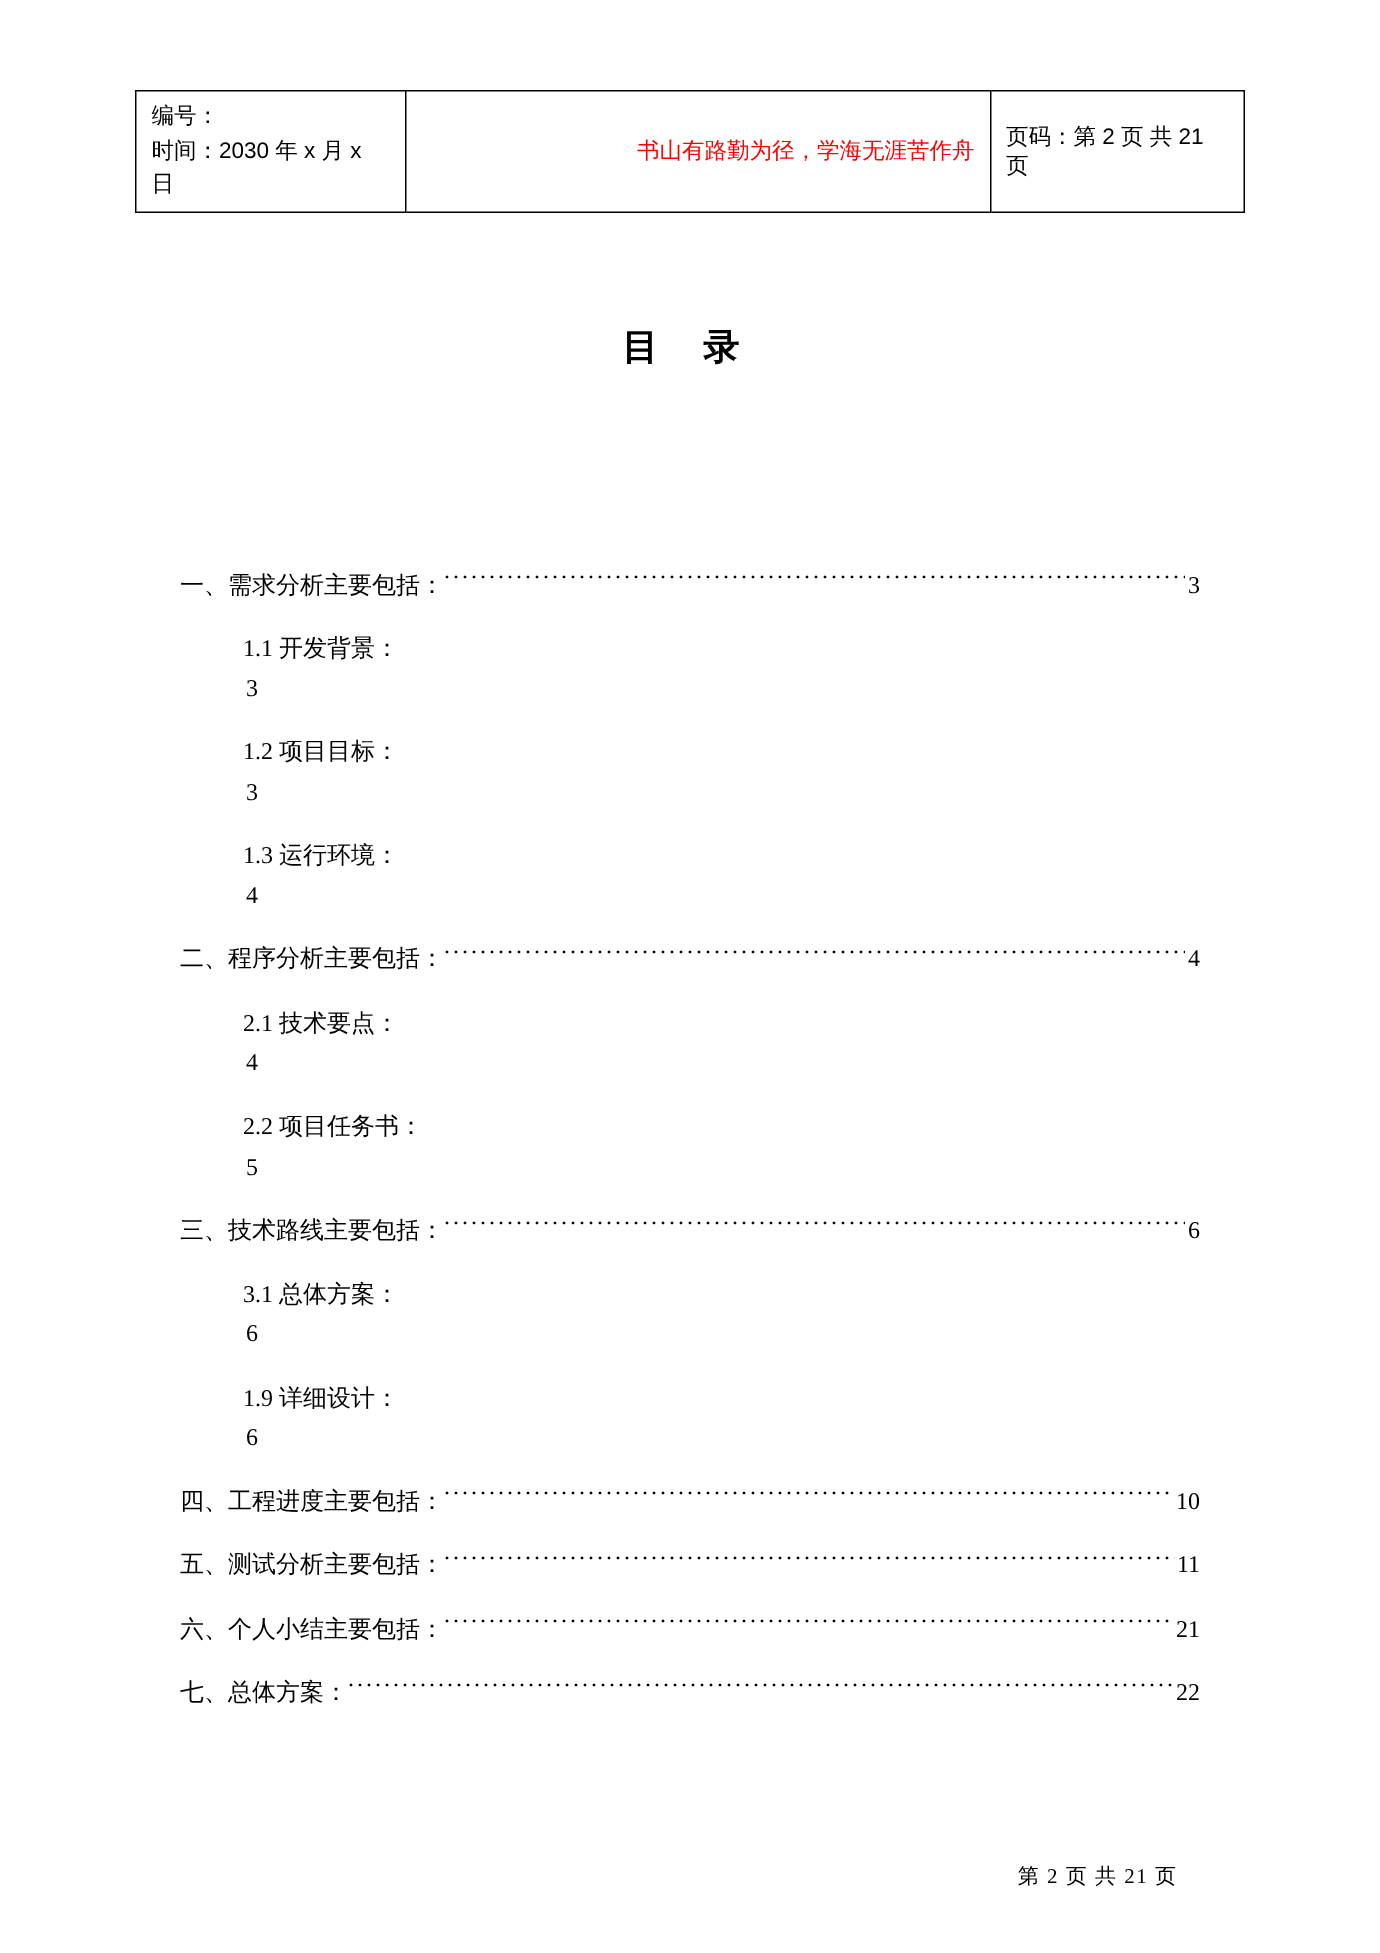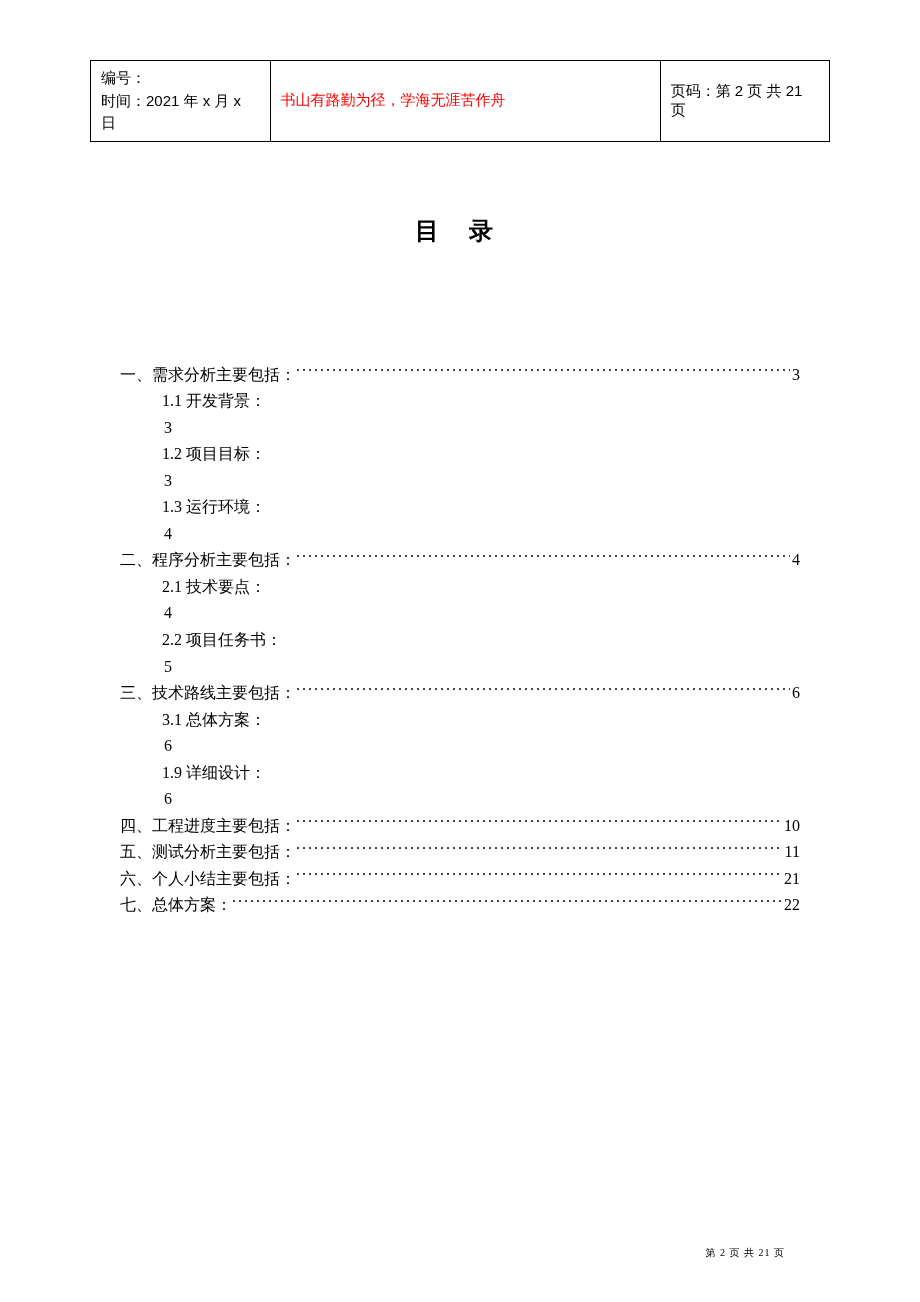--- a/index.html
+++ b/index.html
@@ -30,21 +30,21 @@
       padding: 6px 10px;
       vertical-align: middle;
       font-size: 15px;
     }
     .header-left {
       width: 175px;
       font-family: "SimHei", "黑体", sans-serif;
       line-height: 1.5;
     }
     .header-center {
-      text-align: left;
+      text-align: right;
       color: #ff0000;
       font-family: "KaiTi", "楷体", serif;
       font-size: 19px;
       font-weight: normal;
       width: 380px;
     }
     .header-right {
       width: 165px;
       font-family: Liberation Sans, sans-serif;
       font-size: 14px;
@@ -72,20 +72,21 @@
     }
     .toc-line.level-1 {
       padding-left: 0;
     }
     .toc-line.level-2 {
       padding-left: 42px;
       flex-direction: column;
     }
     .toc-label {
       flex-shrink: 0;
+      margin-top: 16px;
     }
     .toc-dots {
       flex: 1;
       overflow: hidden;
       position: relative;
       height: 1em;
     }
     .toc-dots::after {
       content: "............................................................................................................................................................................";
       position: absolute;
@@ -95,35 +96,35 @@
       color: #000;
     }
     .toc-page {
       flex-shrink: 0;
       padding-left: 2px;
     }
     .footer {
       position: absolute;
       bottom: 42px;
       right: 135px;
-      font-size: 10px;
+      font-size: 14px;
       font-family: "SimSun", "宋体", serif;
       letter-spacing: 1px;
     }
   </style>
 </head>
 <body>
 
 <div class="page">
   <table class="header-table">
     <tbody>
         <tr>
       <td class="header-left">
         <div>编号：</div>
-        <div>时间：2021 年 x 月 x 日</div>
+        <div>时间：2030 年 x 月 x 日</div>
       </td>
       <td class="header-center">书山有路勤为径，学海无涯苦作舟</td>
       <td class="header-right">页码：第 2 页 共 21 页</td>
     </tr>
   </tbody>
     </table>
 
   <h1 class="title">目 录</h1>
 
   <div class="toc-container">

